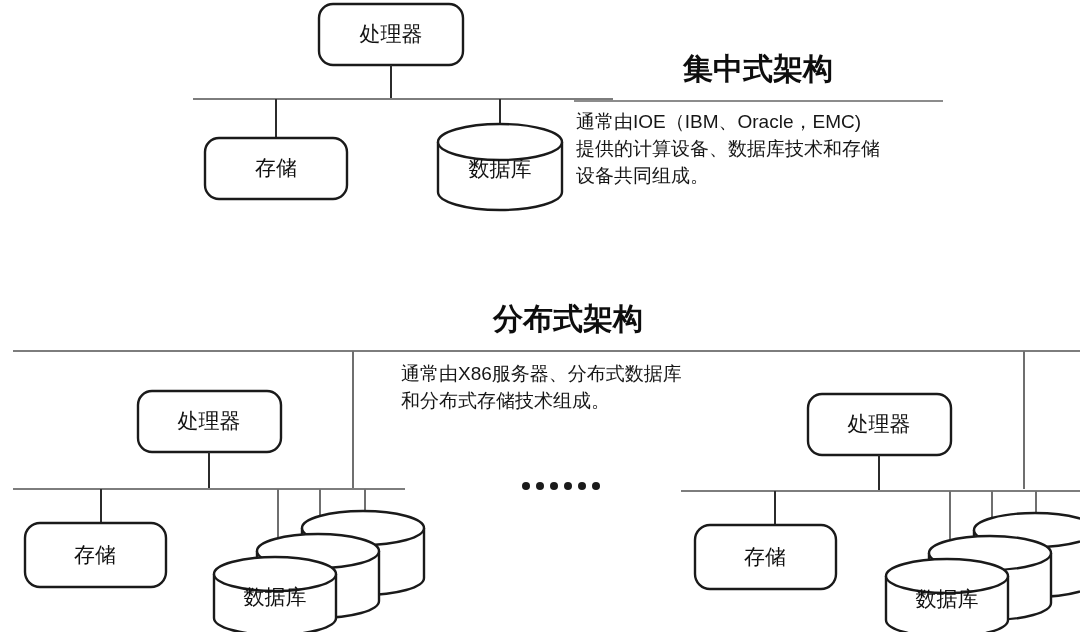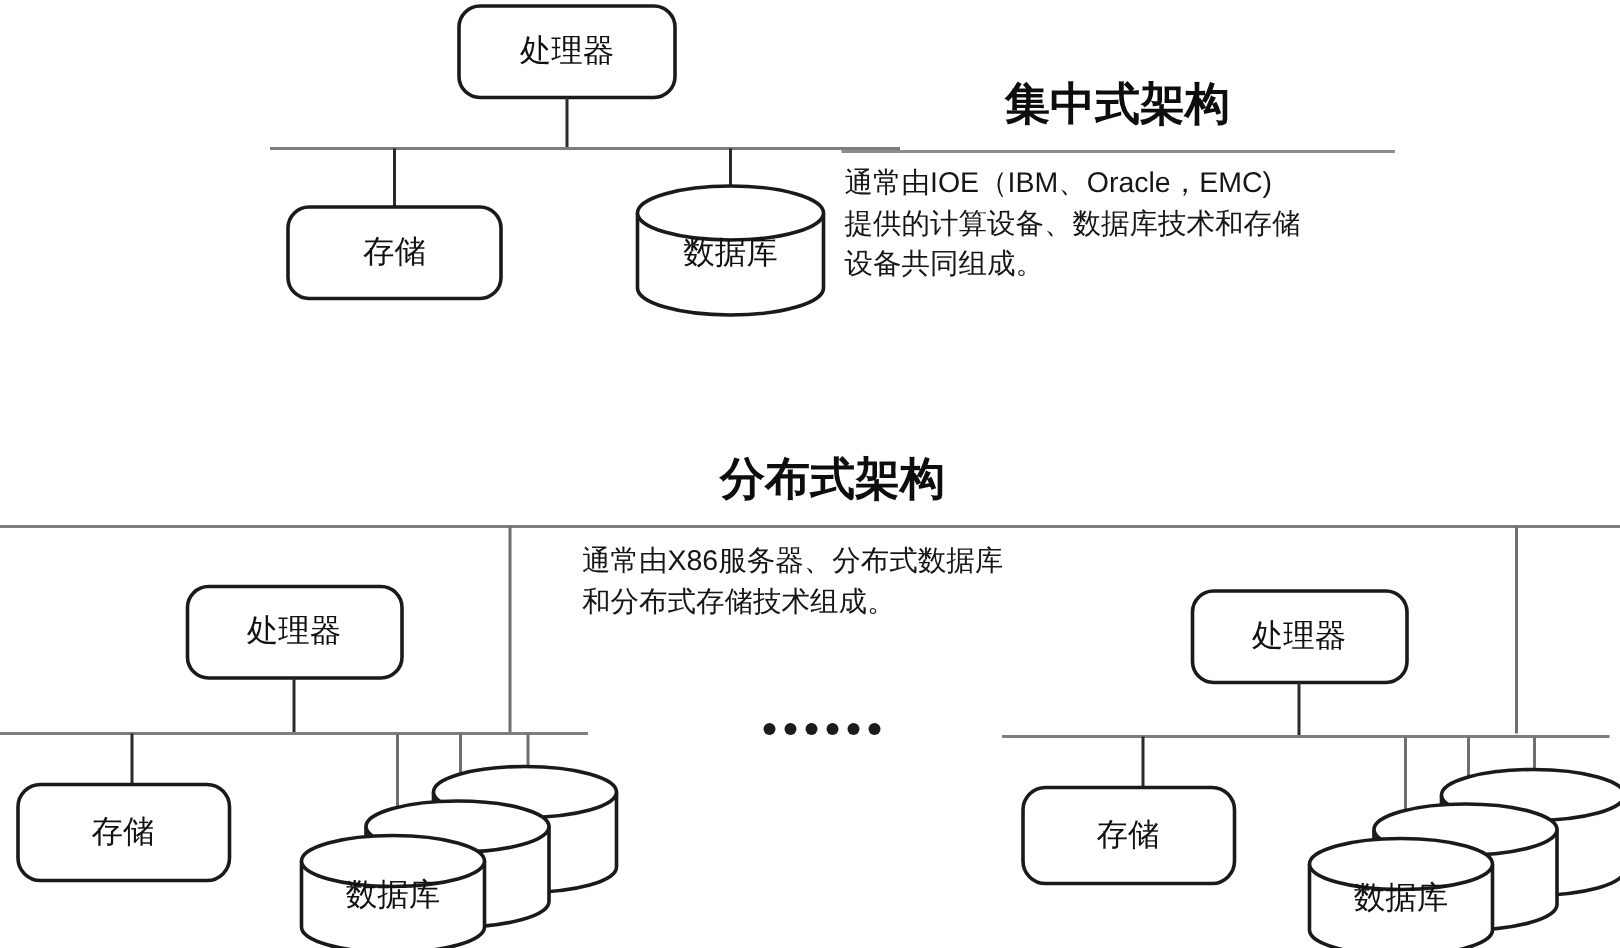--- a/index.html
+++ b/index.html
@@ -12,20 +12,21 @@
     height: 632px;
     font-family: "Liberation Sans", "DejaVu Sans", sans-serif;
     overflow: hidden;
     position: relative;
   }
   #diagram-root {
     position: absolute;
     top: 0; left: 0;
     width: 882px;
     height: 632px;
+    padding-left: 13px;
   }
   svg.canvas {
     display: block;
     width: 1080px;
     height: 632px;
   }
   .node-shape {
     fill: #ffffff;
     stroke: #1a1a1a;
     stroke-width: 2.4;

